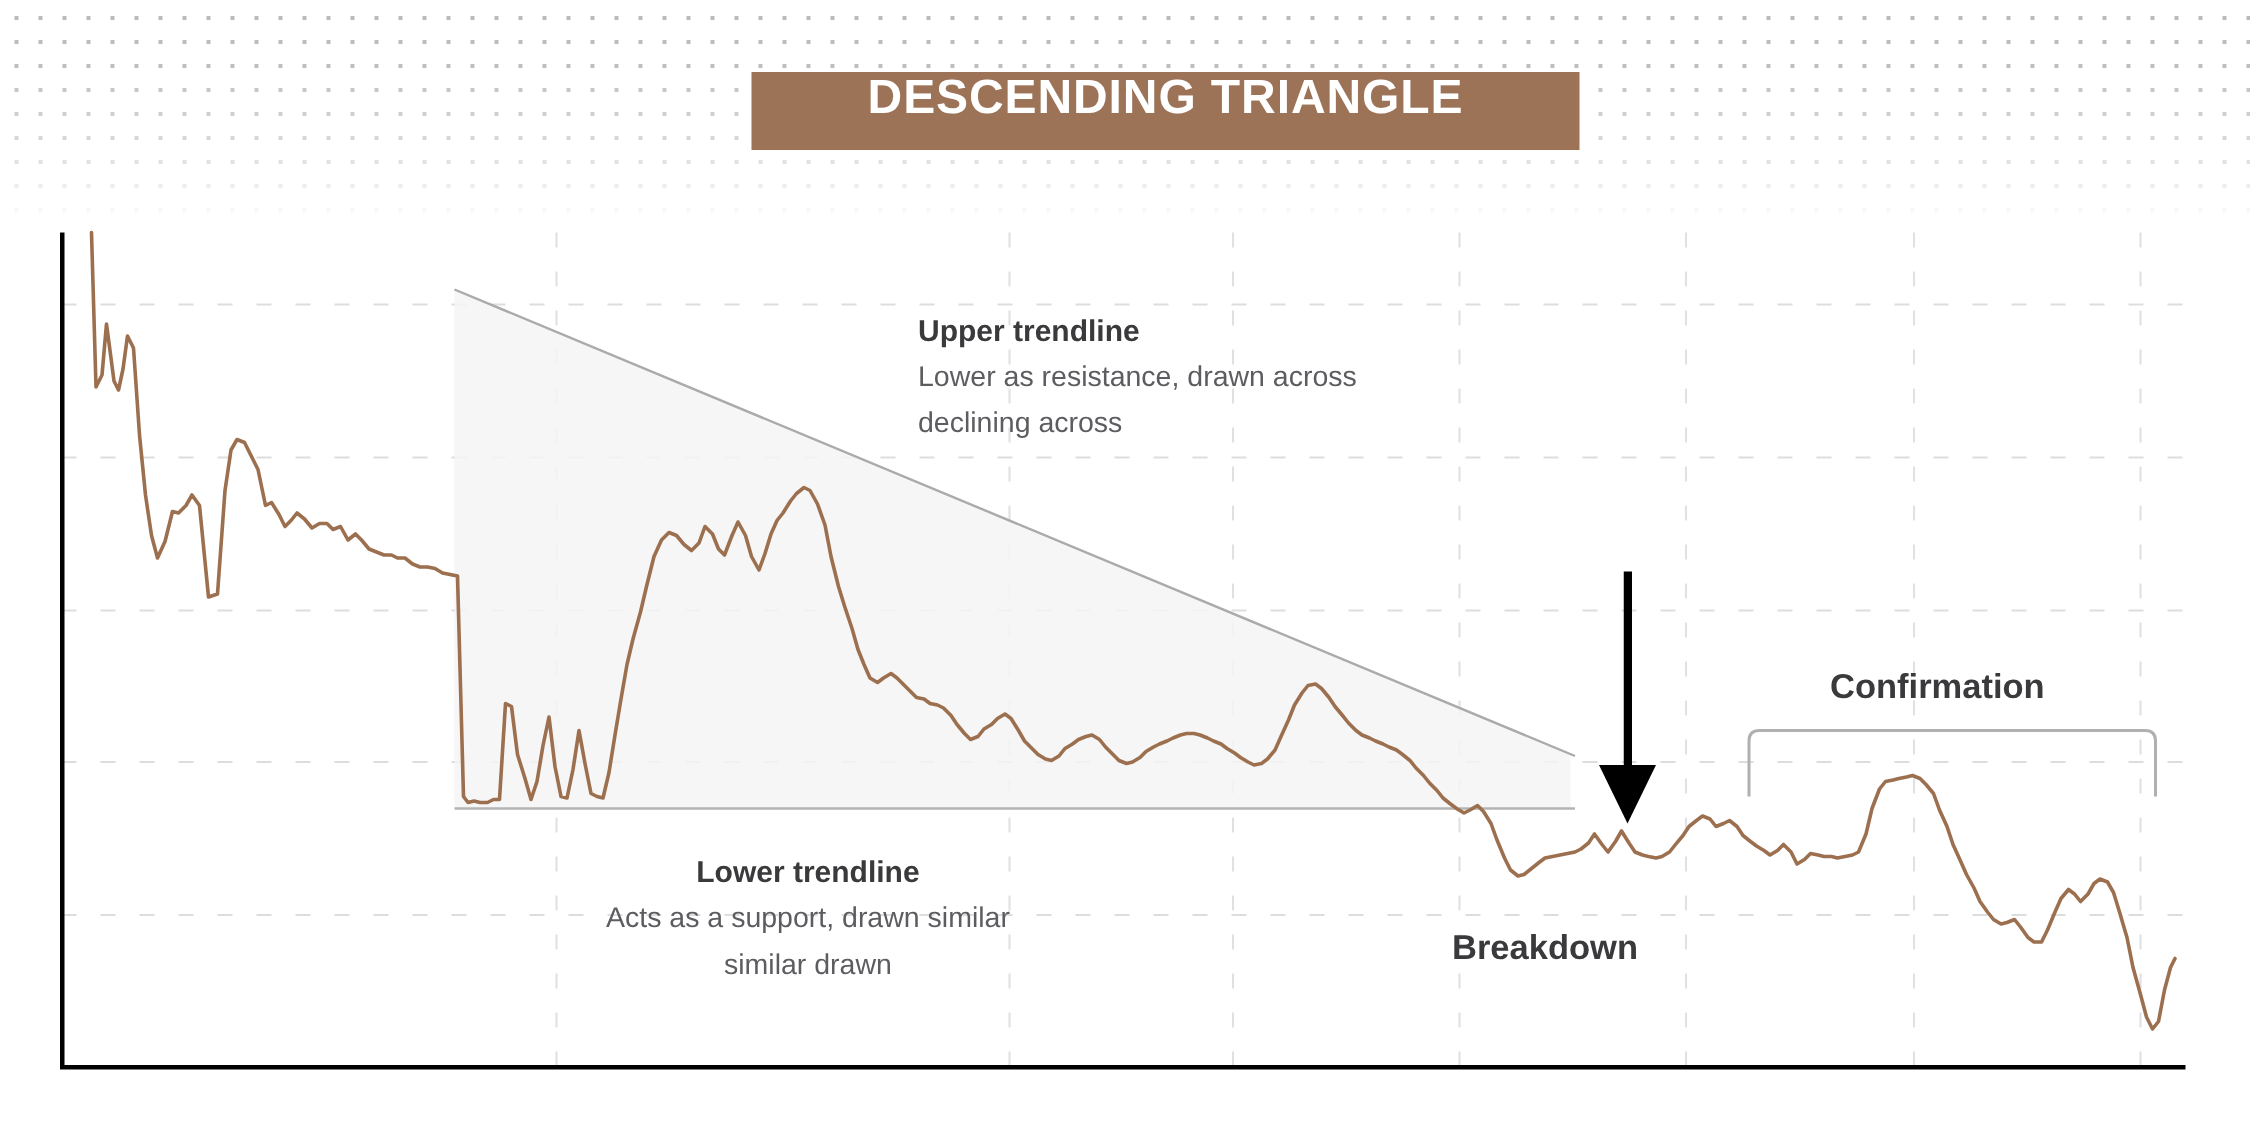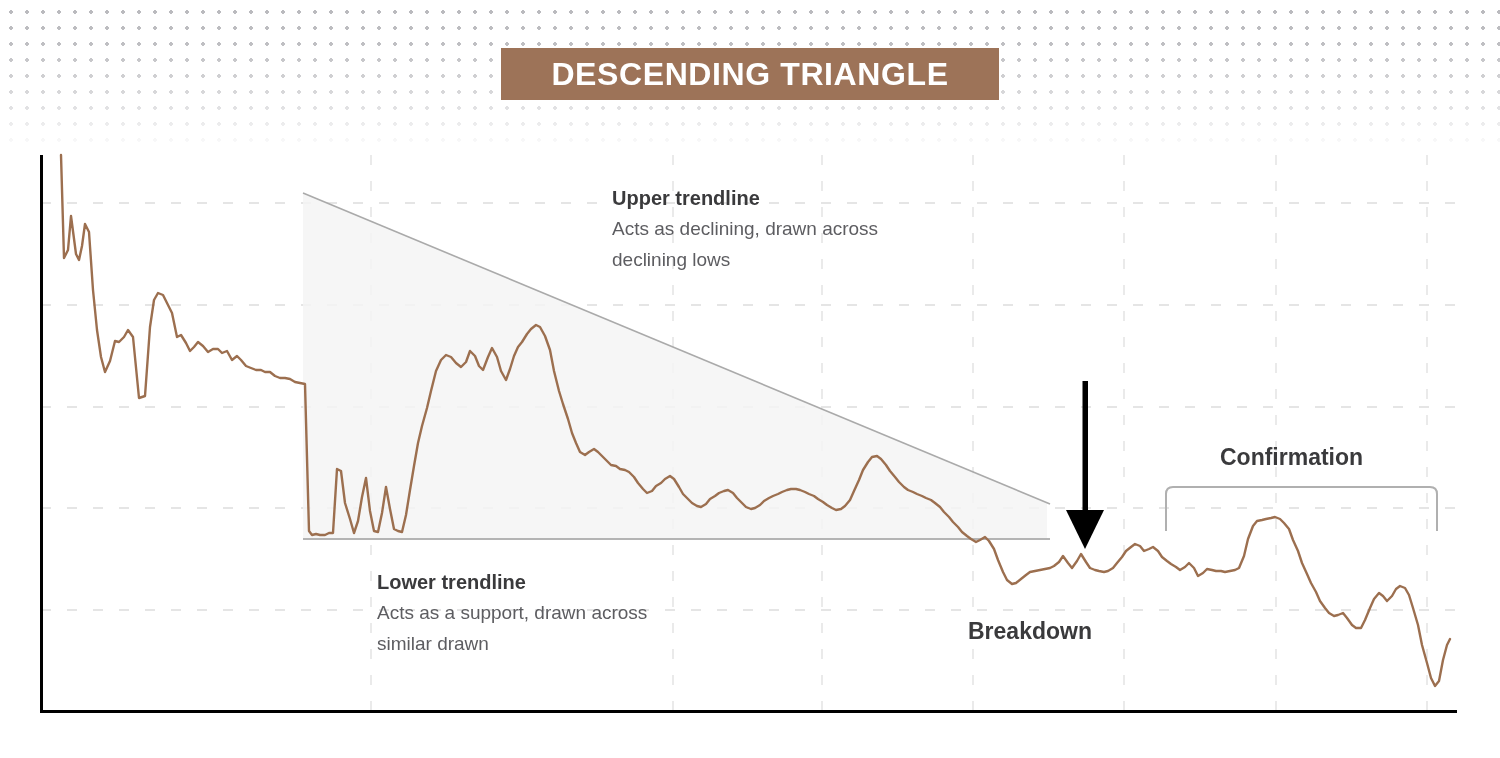--- a/index.html
+++ b/index.html
@@ -19,23 +19,23 @@
     background-size:16px 16px;
     background-position:3px 4px;
     -webkit-mask-image:linear-gradient(to bottom, rgba(0,0,0,1) 0%, rgba(0,0,0,.92) 28%, rgba(0,0,0,.55) 62%, rgba(0,0,0,0) 100%);
     mask-image:linear-gradient(to bottom, rgba(0,0,0,1) 0%, rgba(0,0,0,.92) 28%, rgba(0,0,0,.55) 62%, rgba(0,0,0,0) 100%);
     pointer-events:none;
   }
 
   
   .title-banner{
     position:absolute;left:501px;top:48px;
-    width:498px;height:52px;
+    width:552px;height:52px;
     background:#9d7358;
-    display:flex;align-items:center;justify-content:center;
+    display:flex;align-items:flex-start;justify-content:center;
   }
   .title-banner span{
     color:#ffffff;
     font-size:32px;
     font-weight:bold;
     letter-spacing:.6px;
     line-height:1;
   }
 
   
@@ -44,22 +44,22 @@
   
   .annot{position:absolute;}
   .annot .hd{
     font-size:20px;font-weight:bold;color:#3a3a3c;
     line-height:30px;white-space:nowrap;
   }
   .annot .bd{
     font-size:19px;color:#5d5d61;font-weight:400;
     line-height:31px;white-space:nowrap;
   }
-  #annot-upper{left:612px;top:183px;}
-  #annot-lower{left:377px;top:567px;}
+  #annot-upper{left:612px;top:206px;}
+  #annot-lower{left:404px;top:567px;text-align:center;}
 
   .pt-label{
     position:absolute;font-size:23px;font-weight:bold;color:#3a3a3c;
     white-space:nowrap;line-height:1;
   }
   #label-breakdown{left:968px;top:620px;}
   #label-confirmation{left:1220px;top:446px;}
 </style>
 </head>
 <body>
@@ -108,27 +108,27 @@
     <path d="M1166,531 L1166,494 Q1166,487 1173,487 L1430,487 Q1437,487 1437,494 L1437,531" fill="none" stroke="#b0b0b0" stroke-width="2"></path>
 
     <g stroke="#000000" stroke-width="3">
       <line x1="41.5" y1="155" x2="41.5" y2="712"></line>
       <line x1="40" y1="711.5" x2="1457" y2="711.5"></line>
     </g>
   </svg>
 
   <div class="annot" id="annot-upper">
     <div class="hd">Upper trendline</div>
-    <div class="bd">Acts as declining, drawn across</div>
-    <div class="bd">declining lows</div>
+    <div class="bd">Lower as resistance, drawn across</div>
+    <div class="bd">declining across</div>
   </div>
 
   <div class="annot" id="annot-lower">
     <div class="hd">Lower trendline</div>
-    <div class="bd">Acts as a support, drawn across</div>
+    <div class="bd">Acts as a support, drawn similar</div>
     <div class="bd">similar drawn</div>
   </div>
 
   <div class="pt-label" id="label-breakdown">Breakdown</div>
 
   <div class="pt-label" id="label-confirmation">Confirmation</div>
 
 </div>
 
 </body></html>

